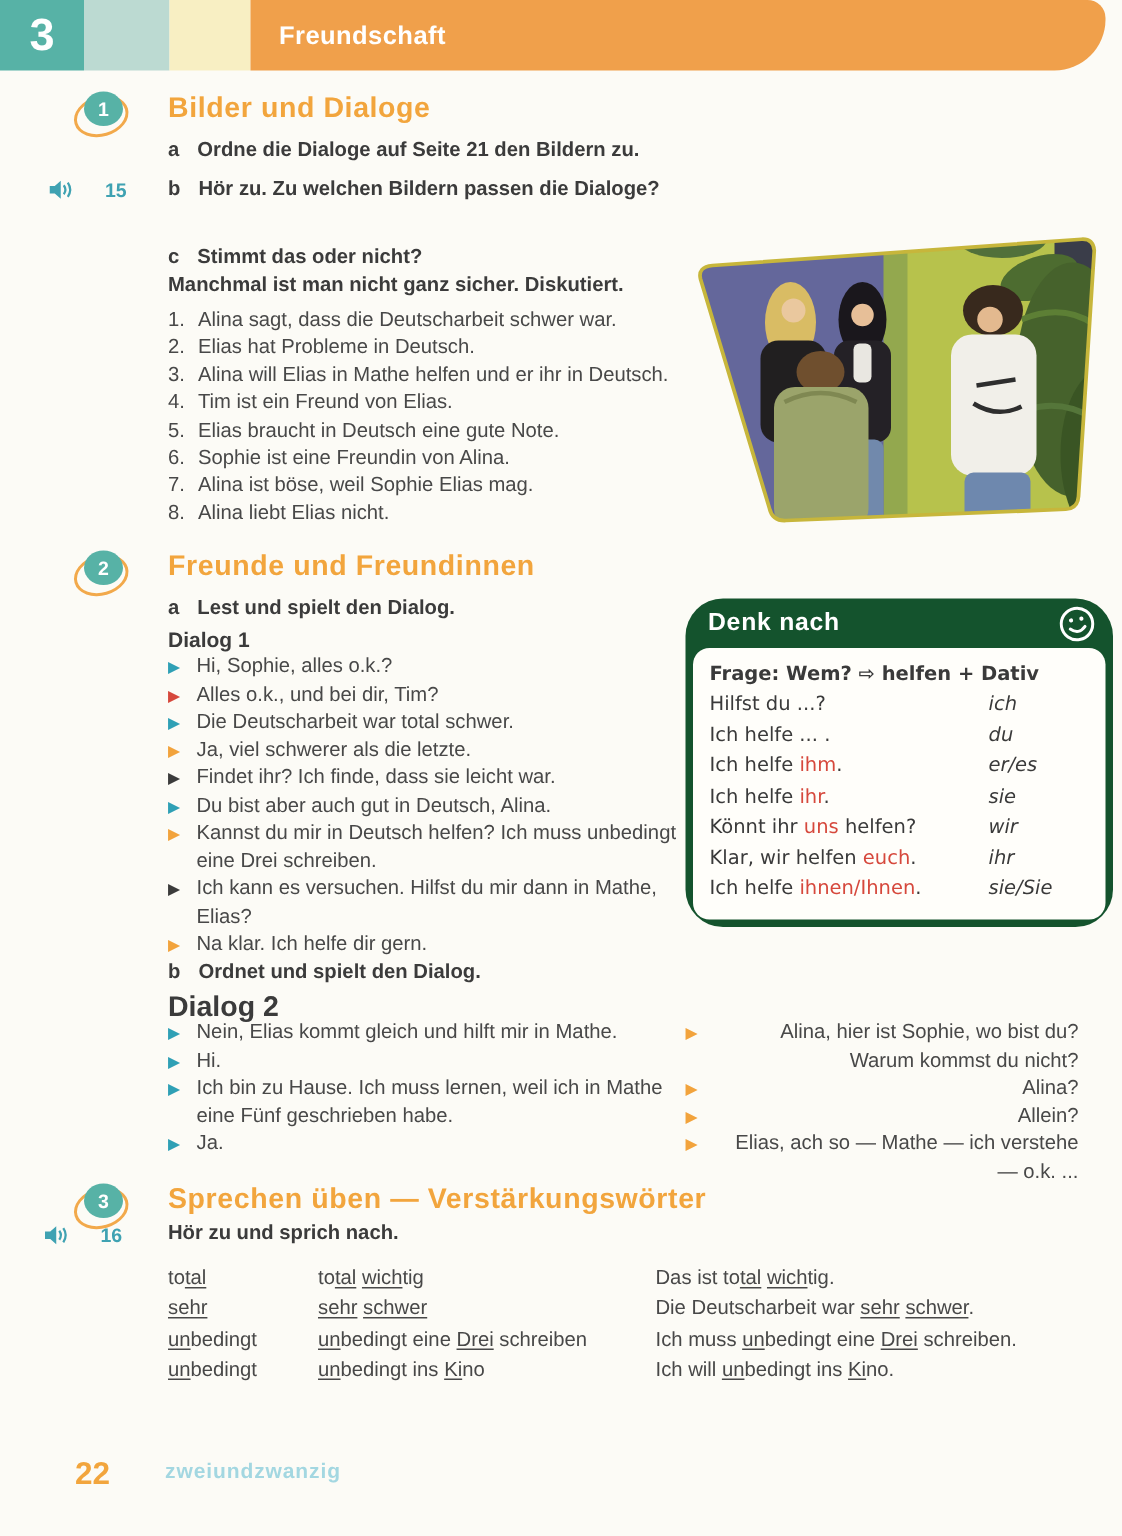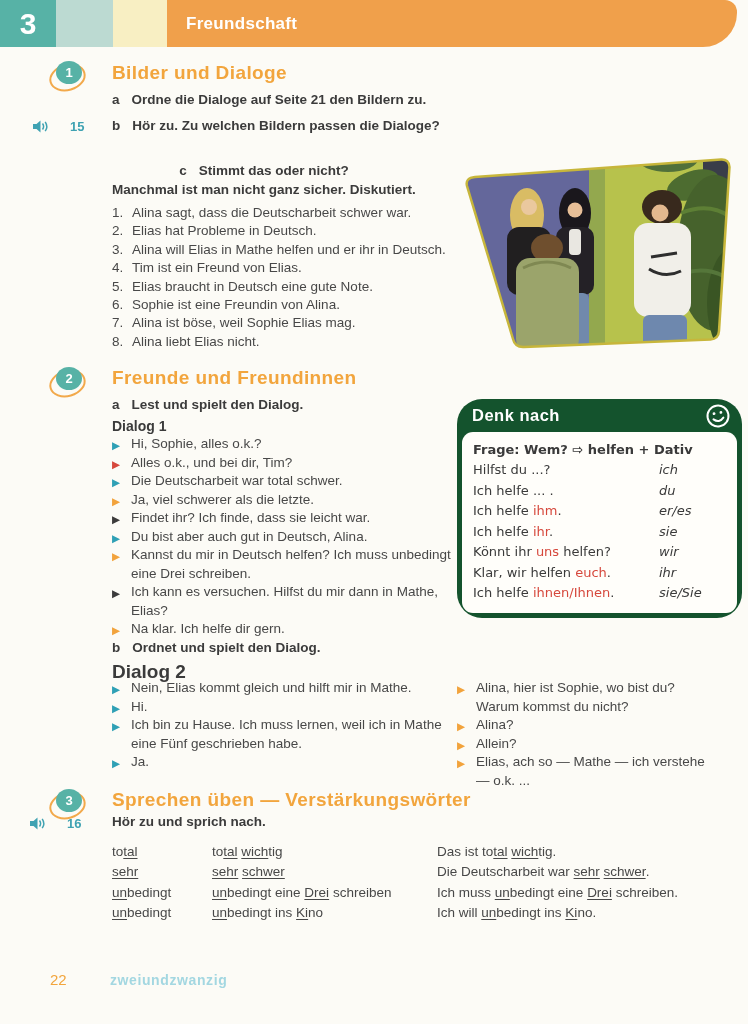--- a/index.html
+++ b/index.html
@@ -65,21 +65,21 @@
   .s3-row{display:flex;}
   .s3-c1{width:100px;flex:none;}
   .s3-c2{width:225px;flex:none;}
   .s3-c3{flex:1;}
   .u{text-decoration:underline;text-underline-offset:2px;}
 
   
   .photo{position:absolute;left:453px;top:153px;}
 
   
-  .pg-num{position:absolute;left:50px;top:971px;color:#f2a53d;font-weight:normal;font-size:15px;}
+  .pg-num{position:absolute;left:50px;top:971px;color:#f2a53d;font-weight:bold;font-size:21px;}
   .pg-word{position:absolute;left:110px;top:972px;color:#a3d7e1;font-weight:bold;font-size:14px;letter-spacing:.6px;}
 </style>
 </head>
 <body>
 
 <div class="hdr-block blk-teal">3</div>
 <div class="hdr-block blk-lt"></div>
 <div class="hdr-block blk-y"></div>
 <div class="hdr-block banner">
   <span>Freundschaft</span>
@@ -100,21 +100,21 @@
     <polygon points="0,4 3.5,4 7.5,0.5 7.5,12.5 3.5,9 0,9" fill="#3fa2b2"></polygon>
     <path d="M9.5 3.5 Q11.7 6.5 9.5 9.5" stroke="#3fa2b2" fill="none" stroke-width="1.5"></path>
     <path d="M12.2 1.8 Q15.4 6.5 12.2 11.2" stroke="#3fa2b2" fill="none" stroke-width="1.5"></path>
   </svg>
   <span>15</span>
 </div>
 <div class="task" style="top:118px;">
   <span class="letter">b</span><span>Hör zu. Zu welchen Bildern passen die Dialoge?</span>
 </div>
 
-<div class="task task2" style="top:161px;text-align:center;">
+<div class="task task2" style="top:161px;">
   <div><span class="letter">c</span><span>Stimmt das oder nicht?</span></div>
   <div>Manchmal ist man nicht ganz sicher. Diskutiert.</div>
 </div>
 
 <div class="statements">
 
     <div class="stmt">
       <span class="n">1.</span>
       <span>Alina sagt, dass die Deutscharbeit schwer war.</span>
     </div>
@@ -279,21 +279,21 @@
       <span class="tri c-teal"></span>
       <span>Ich bin zu Hause. Ich muss lernen, weil ich in Mathe eine Fünf geschrieben habe.</span>
     </div>
 
     <div class="dline">
       <span class="tri c-teal"></span>
       <span>Ja.</span>
     </div>
   </div>
 
-<div class="dialog" style="left:457px;top:679px;width:262px;">
+<div class="dialog" style="left:457px;top:679px;width:262px;text-align:right;">
 
     <div class="dline">
       <span class="tri c-orange"></span>
       <span>Alina, hier ist Sophie, wo bist du? Warum kommst du nicht?</span>
     </div>
 
     <div class="dline">
       <span class="tri c-orange"></span>
       <span>Alina?</span>
     </div>

